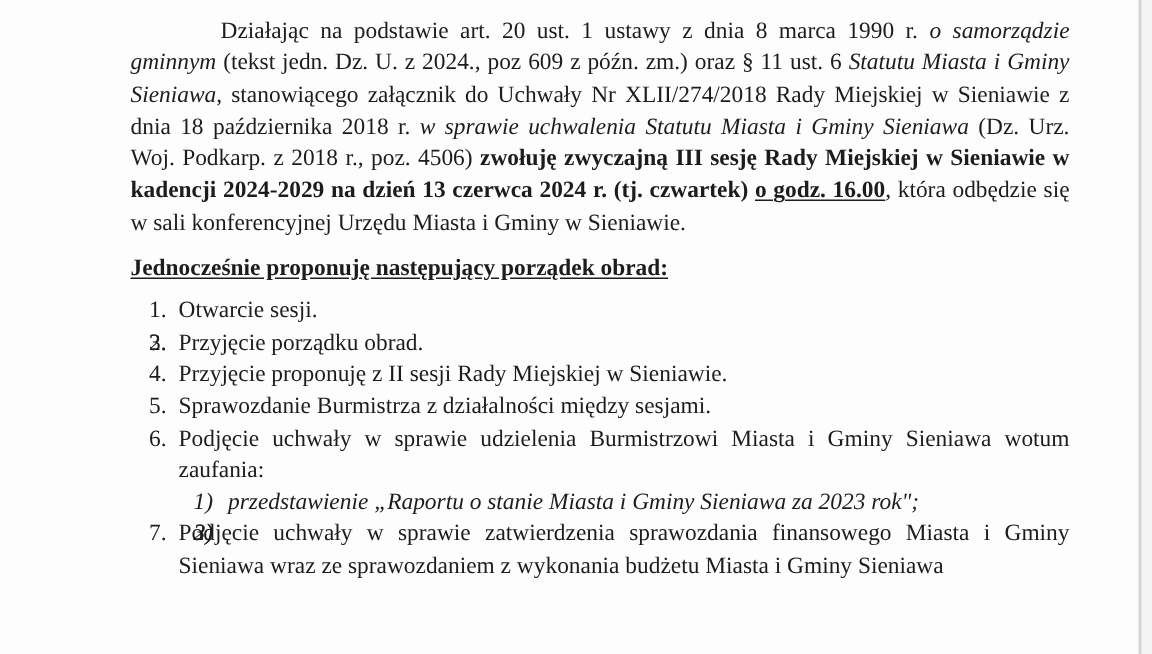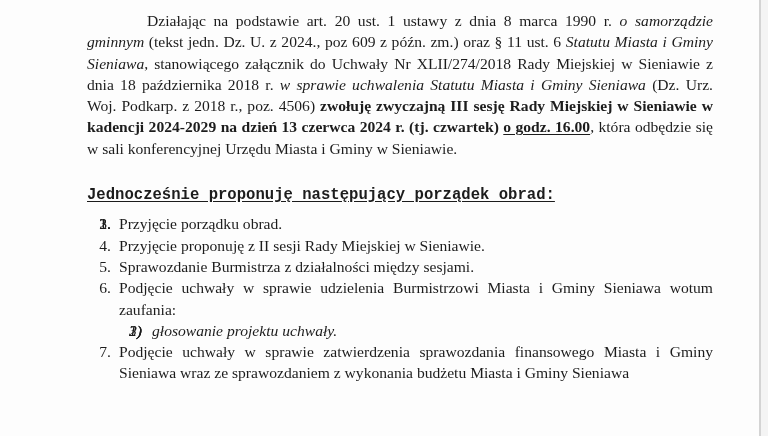--- a/index.html
+++ b/index.html
@@ -41,25 +41,24 @@
     }
     .para {
       margin: 0;
       text-align: justify;
       text-indent: 60px;
     }
     .para i { font-style: italic; }
     .para b { font-weight: bold; }
     .u { text-decoration: underline; text-underline-offset: 2px; }
     .heading {
-      margin: 26px 0 0 0;
+      margin: 9px 0 0 0;
       font-weight: bold;
       text-decoration: underline;
       text-underline-offset: 2px;
-      font-family: Liberation Mono, monospace;
     }
     ol.agenda {
       list-style: none;
       margin: 7px 0 0 0;
       padding: 0;
     }
     ol.agenda > li {
       position: relative;
       padding-left: 32px;
       text-align: justify;
@@ -92,27 +91,27 @@
 
 <div class="page-edge-shadow"></div>
 <div class="page-edge"></div>
 
 <div class="doc">
   <p class="para"><span>Działając na podstawie art. 20 ust. 1 ustawy z dnia 8 marca 1990 r. </span><i>o samorządzie gminnym</i><span> (tekst jedn. Dz. U. z 2024., poz  609 z późn. zm.) oraz § 11 ust. 6 </span><i>Statutu Miasta i Gminy Sieniawa</i><span>, stanowiącego załącznik do Uchwały Nr XLII/274/2018 Rady Miejskiej w Sieniawie z dnia 18 października 2018 r. </span><i>w sprawie uchwalenia Statutu Miasta i Gminy Sieniawa</i><span>  (Dz. Urz. Woj. Podkarp. z 2018 r., poz. 4506) </span><b>zwołuję zwyczajną III sesję Rady Miejskiej w Sieniawie w kadencji 2024-2029 na dzień 13 czerwca 2024 r. (tj. czwartek)</b> <b class="u">o godz. 16.00</b><span>, która odbędzie się w sali konferencyjnej Urzędu Miasta i Gminy w Sieniawie.</span></p>
 
   <p class="heading">Jednocześnie proponuję następujący porządek obrad:</p>
 
   <ol class="agenda">
-    <li><span class="num">1.</span></li>
+    <li><span class="num">1.</span><span>Otwarcie sesji.</span></li>
     <li><span class="num">2.</span></li>
     <li><span class="num">3.</span><span>Przyjęcie porządku obrad.</span></li>
     <li><span class="num">4.</span><span>Przyjęcie proponuję z II sesji Rady Miejskiej w Sieniawie.</span></li>
     <li><span class="num">5.</span><span>Sprawozdanie Burmistrza z działalności między sesjami.</span></li>
     <li><span class="num">6.</span><span>Podjęcie uchwały w sprawie udzielenia Burmistrzowi Miasta i Gminy Sieniawa wotum zaufania:</span>
       <ol class="sub">
-        <li><span class="snum">1)</span></li>
+        <li><span class="snum">1)</span><span>przedstawienie „Raportu o stanie Miasta i Gminy Sieniawa za 2023 rok";</span></li>
         <li><span class="snum">2)</span></li>
-        <li><span class="snum">3)</span><span>głosowanie projektu uchwały.</span></li>
+        <li><span class="snum">3)</span></li>
       </ol>
     </li>
     <li><span class="num">7.</span><span>Podjęcie uchwały w sprawie zatwierdzenia sprawozdania finansowego Miasta i Gminy Sieniawa wraz ze sprawozdaniem z wykonania budżetu Miasta i Gminy Sieniawa</span></li>
   </ol>
 </div>
 
 </body></html>

